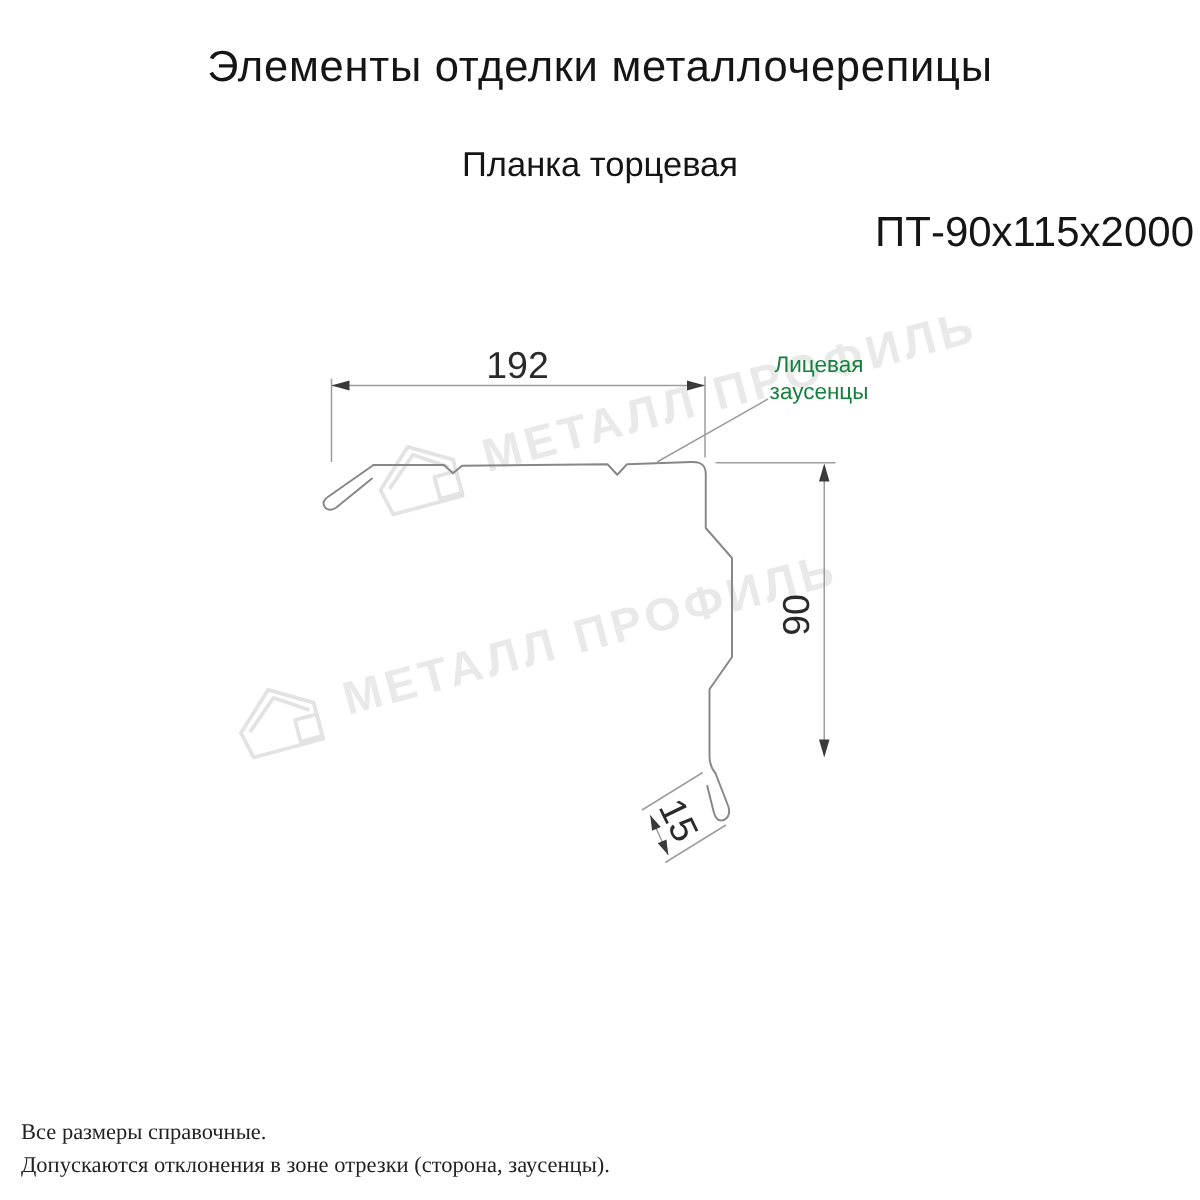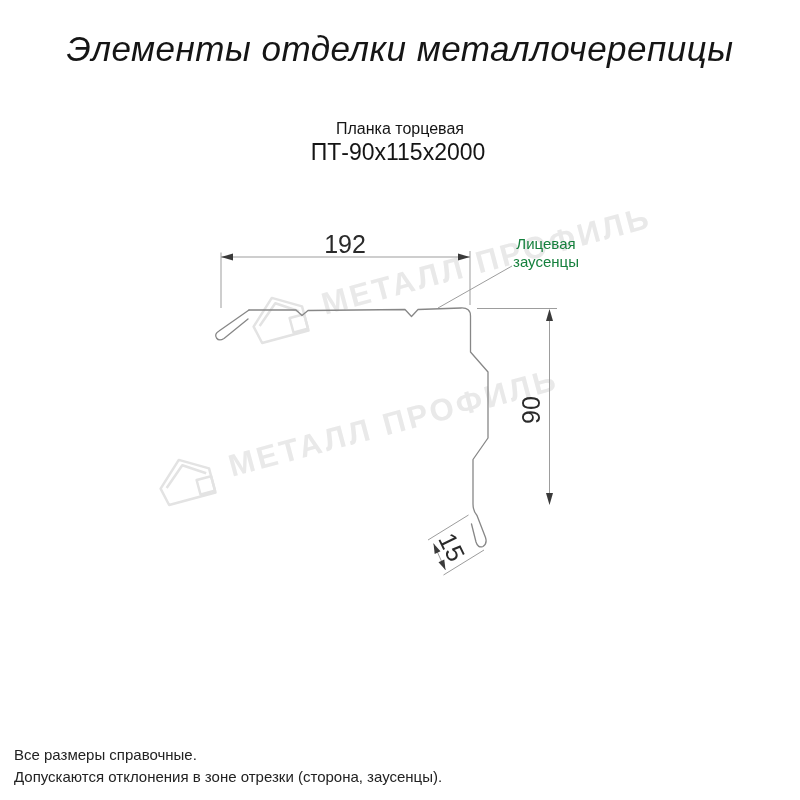--- a/index.html
+++ b/index.html
@@ -18,35 +18,34 @@
     width:800px;height:800px;
     background:var(--bg);
     font-family:"Liberation Sans", sans-serif;
     color:var(--text);
     overflow:hidden;
   }
   .abs{position:absolute;}
   .page-title{
     left:0;top:29px;width:800px;
     text-align:center;
-    font-size:35px;
+    font-size:29px;
     letter-spacing:0.5px;
     color:var(--text);
-    font-style:italic;
   }
   .product-name{
-    left:0;top:120px;width:800px;
+    left:0;top:96px;width:800px;
     text-align:center;
-    font-size:16px;
+    font-size:23px;
     color:var(--text);
   }
   .product-model{
     left:0;top:139px;width:796px;
-    text-align:center;
-    font-size:23px;
+    text-align:right;
+    font-size:28px;
     color:var(--text);
   }
   .watermark{
     display:flex;
     align-items:center;
     gap:9px;
     transform:rotate(-15deg);
     transform-origin:0 50%;
     color:var(--wm);
     font-weight:bold;
@@ -76,20 +75,21 @@
     font-size:15px;
     line-height:18px;
     text-align:center;
     color:#15803d;
   }
   .footer{
     left:14px;
     font-size:15px;
     color:#222222;
     line-height:18px;
+    font-family:Liberation Serif, serif;
   }
   .footer-1{top:746px;}
   .footer-2{top:768px;}
 </style>
 </head>
 <body>
 
 <div class="abs page-title">Элементы отделки металлочерепицы</div>
 <div class="abs product-name">Планка торцевая</div>
 <div class="abs product-model">ПТ-90х115х2000</div>

